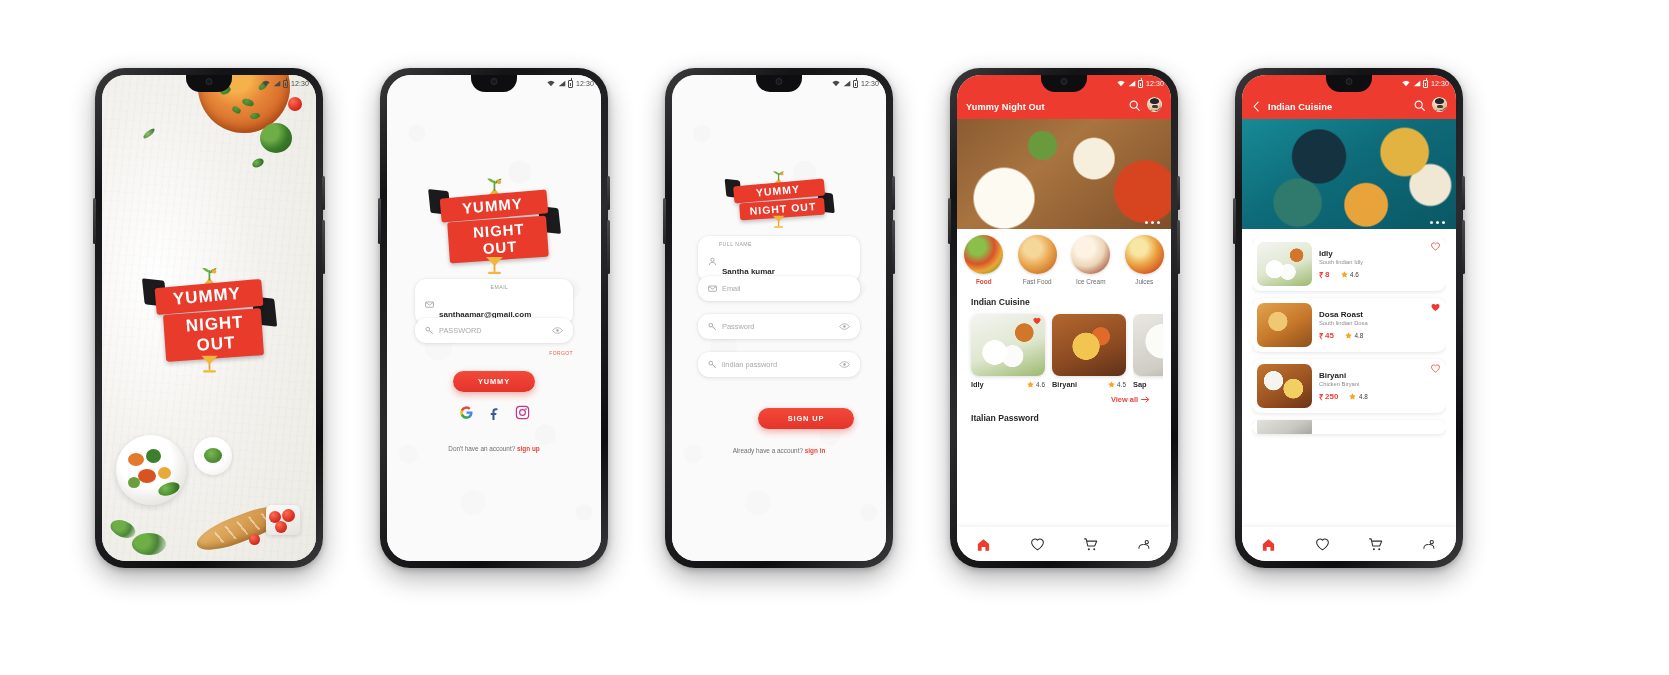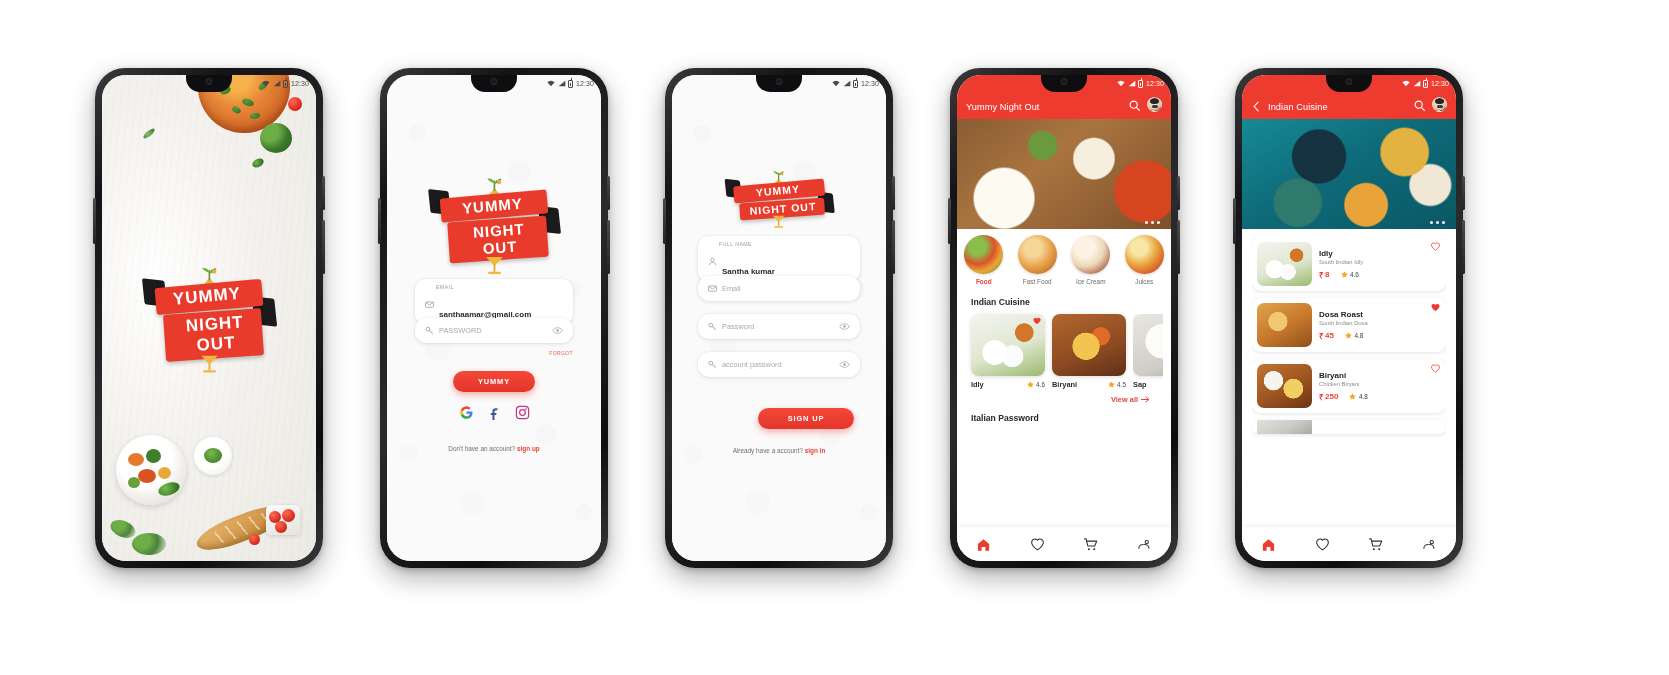--- a/index.html
+++ b/index.html
@@ -218,21 +218,21 @@
   .soc { width:15px; height:15px; display:block; }
   .footnote { text-align:center; font-size:6.4px; color:#6f6f6f; }
   .footnote b { color:#e8443a; font-weight:700; }
 
   
   .appbar {
     position:absolute; top:0; left:0; right:0; height:44px;
     background:#ee3b2f; display:flex; align-items:flex-end; gap:6px;
     padding: 0 9px 7px 9px; z-index: 20;
   }
-  .appbar .title { color:#fff; font-size:9.2px; font-weight:400; letter-spacing:.1px; }
+  .appbar .title { color:#fff; font-size:9.2px; font-weight:700; letter-spacing:.1px; }
   .appbar .sp { margin-left:auto; }
   .ic-w { width:13px; height:13px; color:#fff; }
   .avatar {
     width:15px; height:15px; border-radius:50%; overflow:hidden; flex:0 0 auto;
     background: radial-gradient(circle at 44% 36%, #f3d9bb 0 40%, #dba87a 72%, #2b2b2b 73%);
     border:1px solid rgba(255,255,255,.55); position:relative;
   }
   .avatar::after{ content:""; position:absolute; left:2px; right:2px; top:0px; height:6px;
     border-radius:50% 50% 40% 40%; background:#26262a; }
   .avatar::before{ content:""; position:absolute; left:4px; top:6.5px; width:6px; height:3px;
@@ -437,21 +437,21 @@
             <div class="ribbon bot" style="font-size:15px; padding:3px 11px 4px 14px; margin-left:8px;">NIGHT OUT</div>
           </div>
           <svg class="drink2" viewBox="0 0 34 28">
             <path d="M4 0 L17 14 L30 0z" fill="#f3b53c"></path>
             <rect x="15.6" y="12" width="2.8" height="11" fill="#e8a733"></rect>
             <rect x="7" y="23" width="20" height="3.4" rx="1.6" fill="#f3b53c"></rect>
           </svg>
         </div>
       </div>
 
-      <div class="field" style="position:absolute; left:28px; right:28px; top:204px;">
+      <div class="field" style="position:absolute; left:28px; right:28px; top:204px;text-align:center;">
         <div class="flabel">EMAIL</div>
         <div class="frow">
           <svg class="fico" viewBox="0 0 16 16">
             <rect x="1" y="3.5" width="14" height="9.4" rx="1.6" fill="none" stroke="currentColor" stroke-width="1.2"></rect>
             <path d="M1.6 4.4 8 9 14.4 4.4" fill="none" stroke="currentColor" stroke-width="1.2"></path>
           </svg>
           <span class="fval">santhaamar@gmail.com</span>
         </div>
       </div>
 
@@ -575,21 +575,21 @@
           </svg>
         </div>
       </div>
 
       <div class="field" style="position:absolute; left:26px; right:26px; top:277px; padding-top:8px; padding-bottom:8px;">
         <div class="frow">
           <svg class="fico" viewBox="0 0 16 16">
             <circle cx="5" cy="5.6" r="3.3" fill="none" stroke="currentColor" stroke-width="1.2"></circle>
             <path d="M7.3 7.9 14 14.2M11.4 11.6l1.6-1.6M9.6 9.8l1.4-1.4" fill="none" stroke="currentColor" stroke-width="1.2"></path>
           </svg>
-          <span class="fph">account password</span>
+          <span class="fph">lindian password</span>
           <svg class="fico eye" viewBox="0 0 18 12" style="width:11px;height:9px;">
             <path d="M1 6s3-4.6 8-4.6S17 6 17 6s-3 4.6-8 4.6S1 6 1 6z" fill="none" stroke="currentColor" stroke-width="1.1"></path>
             <circle cx="9" cy="6" r="1.9" fill="currentColor"></circle>
           </svg>
         </div>
       </div>
 
       <button class="cta" style="position:absolute; left:86px; right:32px; top:333px;">SIGN UP</button>
 
       <div class="footnote" style="position:absolute; left:0; right:0; top:372px;">

